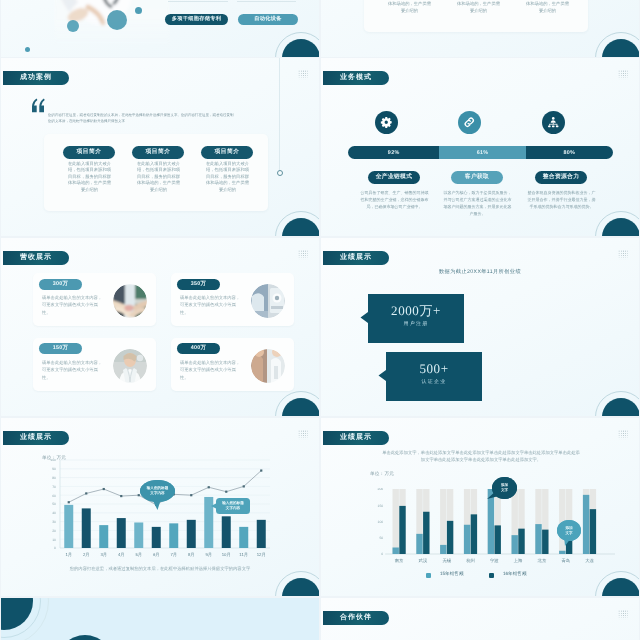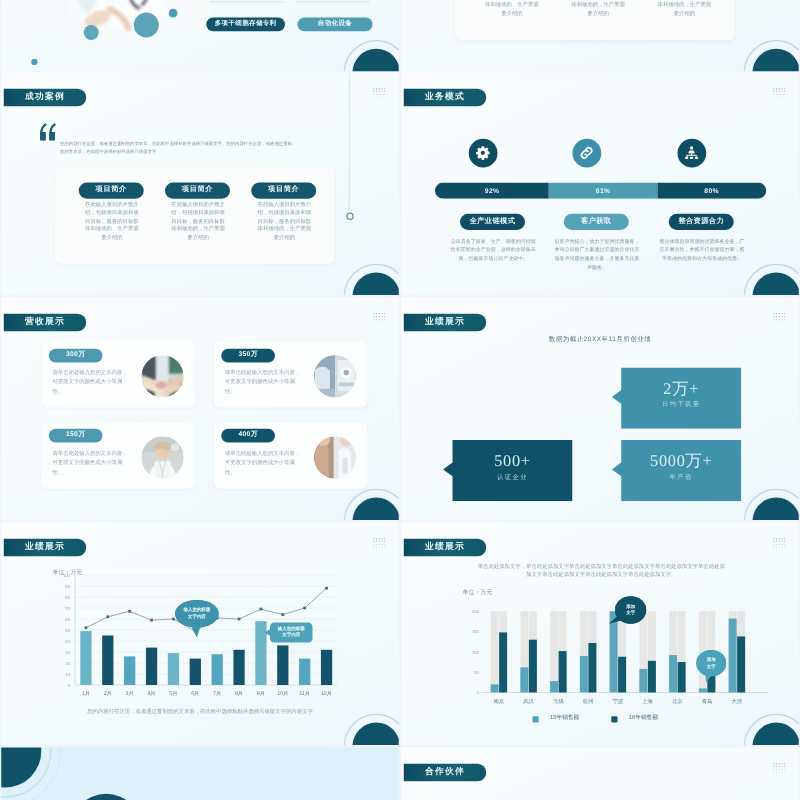--- a/index.html
+++ b/index.html
@@ -338,44 +338,37 @@
   </div>
   <div class="ringBR"></div>
   <div class="cornerBR"></div>
 </div>
 
 <div class="slide" style="left:321px;top:238px">
   <div class="tag" style="top:13px">业绩展示</div>
   <div class="dots" style="right:11px;top:12px"></div>
   <div class="subtitle" style="top:30px">数据为截止20XX年11月所创业绩</div>
 
-
-  <div class="pcard" style="left:176px;top:56px;width:96px;height:49px">
-    <svg width="104" height="49" viewBox="0 0 104 49" style="position:absolute;left:-8px;top:0">
-      <path d="M8 0 H104 V49 H8 V29 L0.5 23.5 L8 18 Z" fill="#4092aa"></path>
-        </svg>
-    <div class="pval" style="top:10px">2万+</div>
-    <div class="plab" style="top:27px">日均下载量</div>
-  </div>
-
-  <div class="pcard" style="left:41px;top:114px;width:96px;height:36px">
+  <div class="pcard" style="left:47px;top:56px;width:96px;height:49px">
     <svg width="104" height="49" viewBox="0 0 104 49" style="position:absolute;left:-8px;top:0">
       <path d="M8 0 H104 V49 H8 V29 L0.5 23.5 L8 18 Z" fill="#0e5168"></path>
         </svg>
+    <div class="pval" style="top:10px">2000万+</div>
+    <div class="plab" style="top:27px">用户注册</div>
+  </div>
+
+
+  <div class="pcard" style="left:65px;top:114px;width:96px;height:36px">
+    <svg width="104" height="49" viewBox="0 0 104 49" style="position:absolute;left:-8px;top:0">
+      <path d="M8 0 H104 V49 H8 V29 L0.5 23.5 L8 18 Z" fill="#0e5168"></path>
+        </svg>
     <div class="pval" style="top:10px">500+</div>
     <div class="plab" style="top:27px">认证企业</div>
   </div>
 
-  <div class="pcard" style="left:176px;top:114px;width:96px;height:48px">
-    <svg width="104" height="49" viewBox="0 0 104 49" style="position:absolute;left:-8px;top:0">
-      <path d="M8 0 H104 V49 H8 V29 L0.5 23.5 L8 18 Z" fill="#4092aa"></path>
-        </svg>
-    <div class="pval" style="top:10px">5000万+</div>
-    <div class="plab" style="top:27px">年产值</div>
-  </div>
   <div class="ringBR"></div>
   <div class="cornerBR"></div>
 </div>
 
 <div class="slide" style="left:1px;top:418px">
   <div class="tag" style="top:13px">业绩展示</div>
   <div class="dots" style="right:11px;top:12px"></div>
   <div class="unit" style="left:41px;top:37px">单位：万元</div>
   <svg id="chart0" width="250" height="102" viewBox="0 0 250 102" style="position:absolute;left:36px;top:41px">
         <text x="19" y="90.4" text-anchor="end" class="axtxt">0</text>

